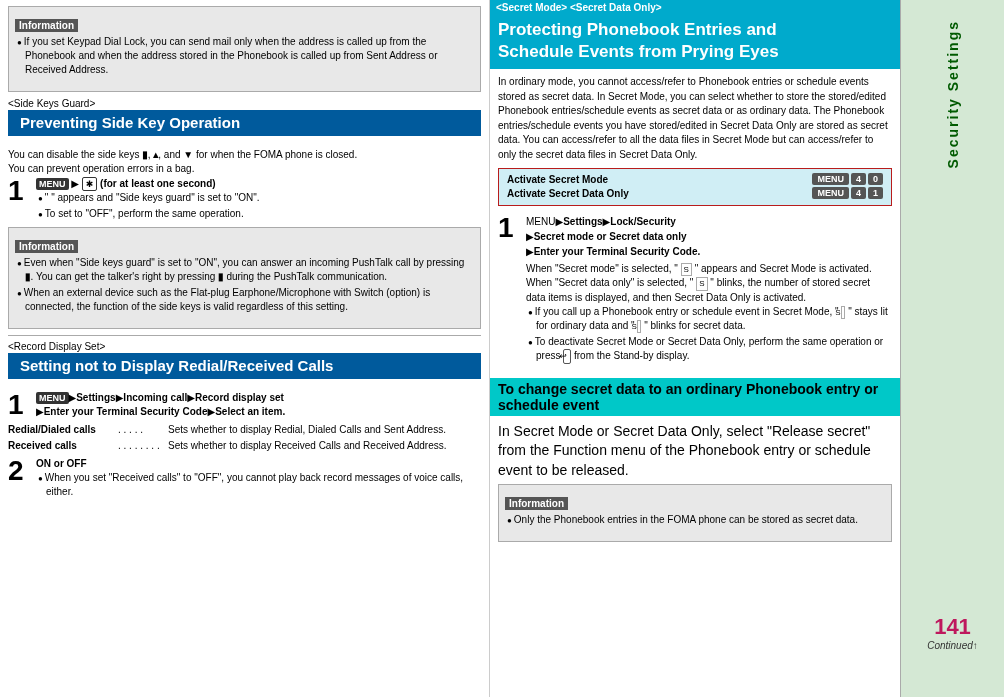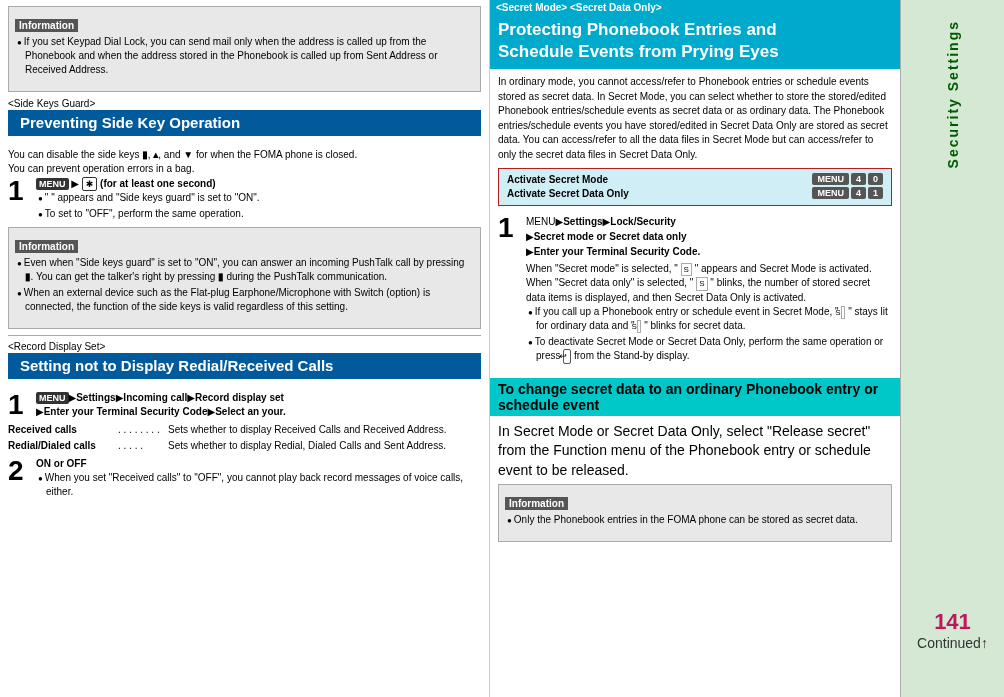--- a/index.html
+++ b/index.html
@@ -234,23 +234,24 @@
       text-orientation: mixed;
       transform: rotate(180deg);
       font-size: 14px;
       font-weight: bold;
       color: #005a00;
       letter-spacing: 2px;
       margin-top: 10px;
     }
     .sidebar-continued {
       margin-top: auto;
-      font-size: 14px;
+      font-size: 10px;
       color: #333;
       padding-bottom: 6px;
+      font-style: italic;
     }
     .page-number {
       font-size: 22px;
       font-weight: bold;
       color: #be185d;
       text-align: center;
       margin-top: auto;
     }
 
     .table-row-data {
@@ -313,33 +314,33 @@
 
       <hr class="divider">
 
       <div>
         <div class="section-tag">&lt;Record Display Set&gt;</div>
         <div class="section-title">Setting not to Display Redial/Received Calls</div>
 
         <div class="step-container">
           <div class="step-number">1</div>
           <div class="step-content">
-            <span class="menu-key">MENU</span>▶<strong>Settings</strong>▶<strong>Incoming call</strong>▶<strong>Record display set</strong><br>▶<strong>Enter your Terminal Security Code</strong>▶<strong>Select an your.</strong>
-          </div>
-        </div>
-
+            <span class="menu-key">MENU</span>▶<strong>Settings</strong>▶<strong>Incoming call</strong>▶<strong>Record display set</strong><br>▶<strong>Enter your Terminal Security Code</strong>▶<strong>Select an item.</strong>
+          </div>
+        </div>
+
+        <div class="table-row-data">
+          <span class="table-label"><strong>Redial/Dialed calls</strong></span>
+          <span class="table-dots">. . . . .</span>
+          <span class="table-value">Sets whether to display Redial, Dialed Calls and Sent Address.</span>
+        </div>
         <div class="table-row-data">
           <span class="table-label"><strong>Received calls</strong></span>
           <span class="table-dots">. . . . . . . .</span>
           <span class="table-value">Sets whether to display Received Calls and Received Address.</span>
-        </div>
-        <div class="table-row-data">
-          <span class="table-label"><strong>Redial/Dialed calls</strong></span>
-          <span class="table-dots">. . . . .</span>
-          <span class="table-value">Sets whether to display Redial, Dialed Calls and Sent Address.</span>
         </div>
 
         <div class="step-container" style="margin-top:4px;">
           <div class="step-number">2</div>
           <div class="step-content">
             <strong>ON or OFF</strong>
             <div class="bullet-text">When you set "Received calls" to "OFF", you cannot play back record messages of voice calls, either.</div>
           </div>
         </div>
       </div>

